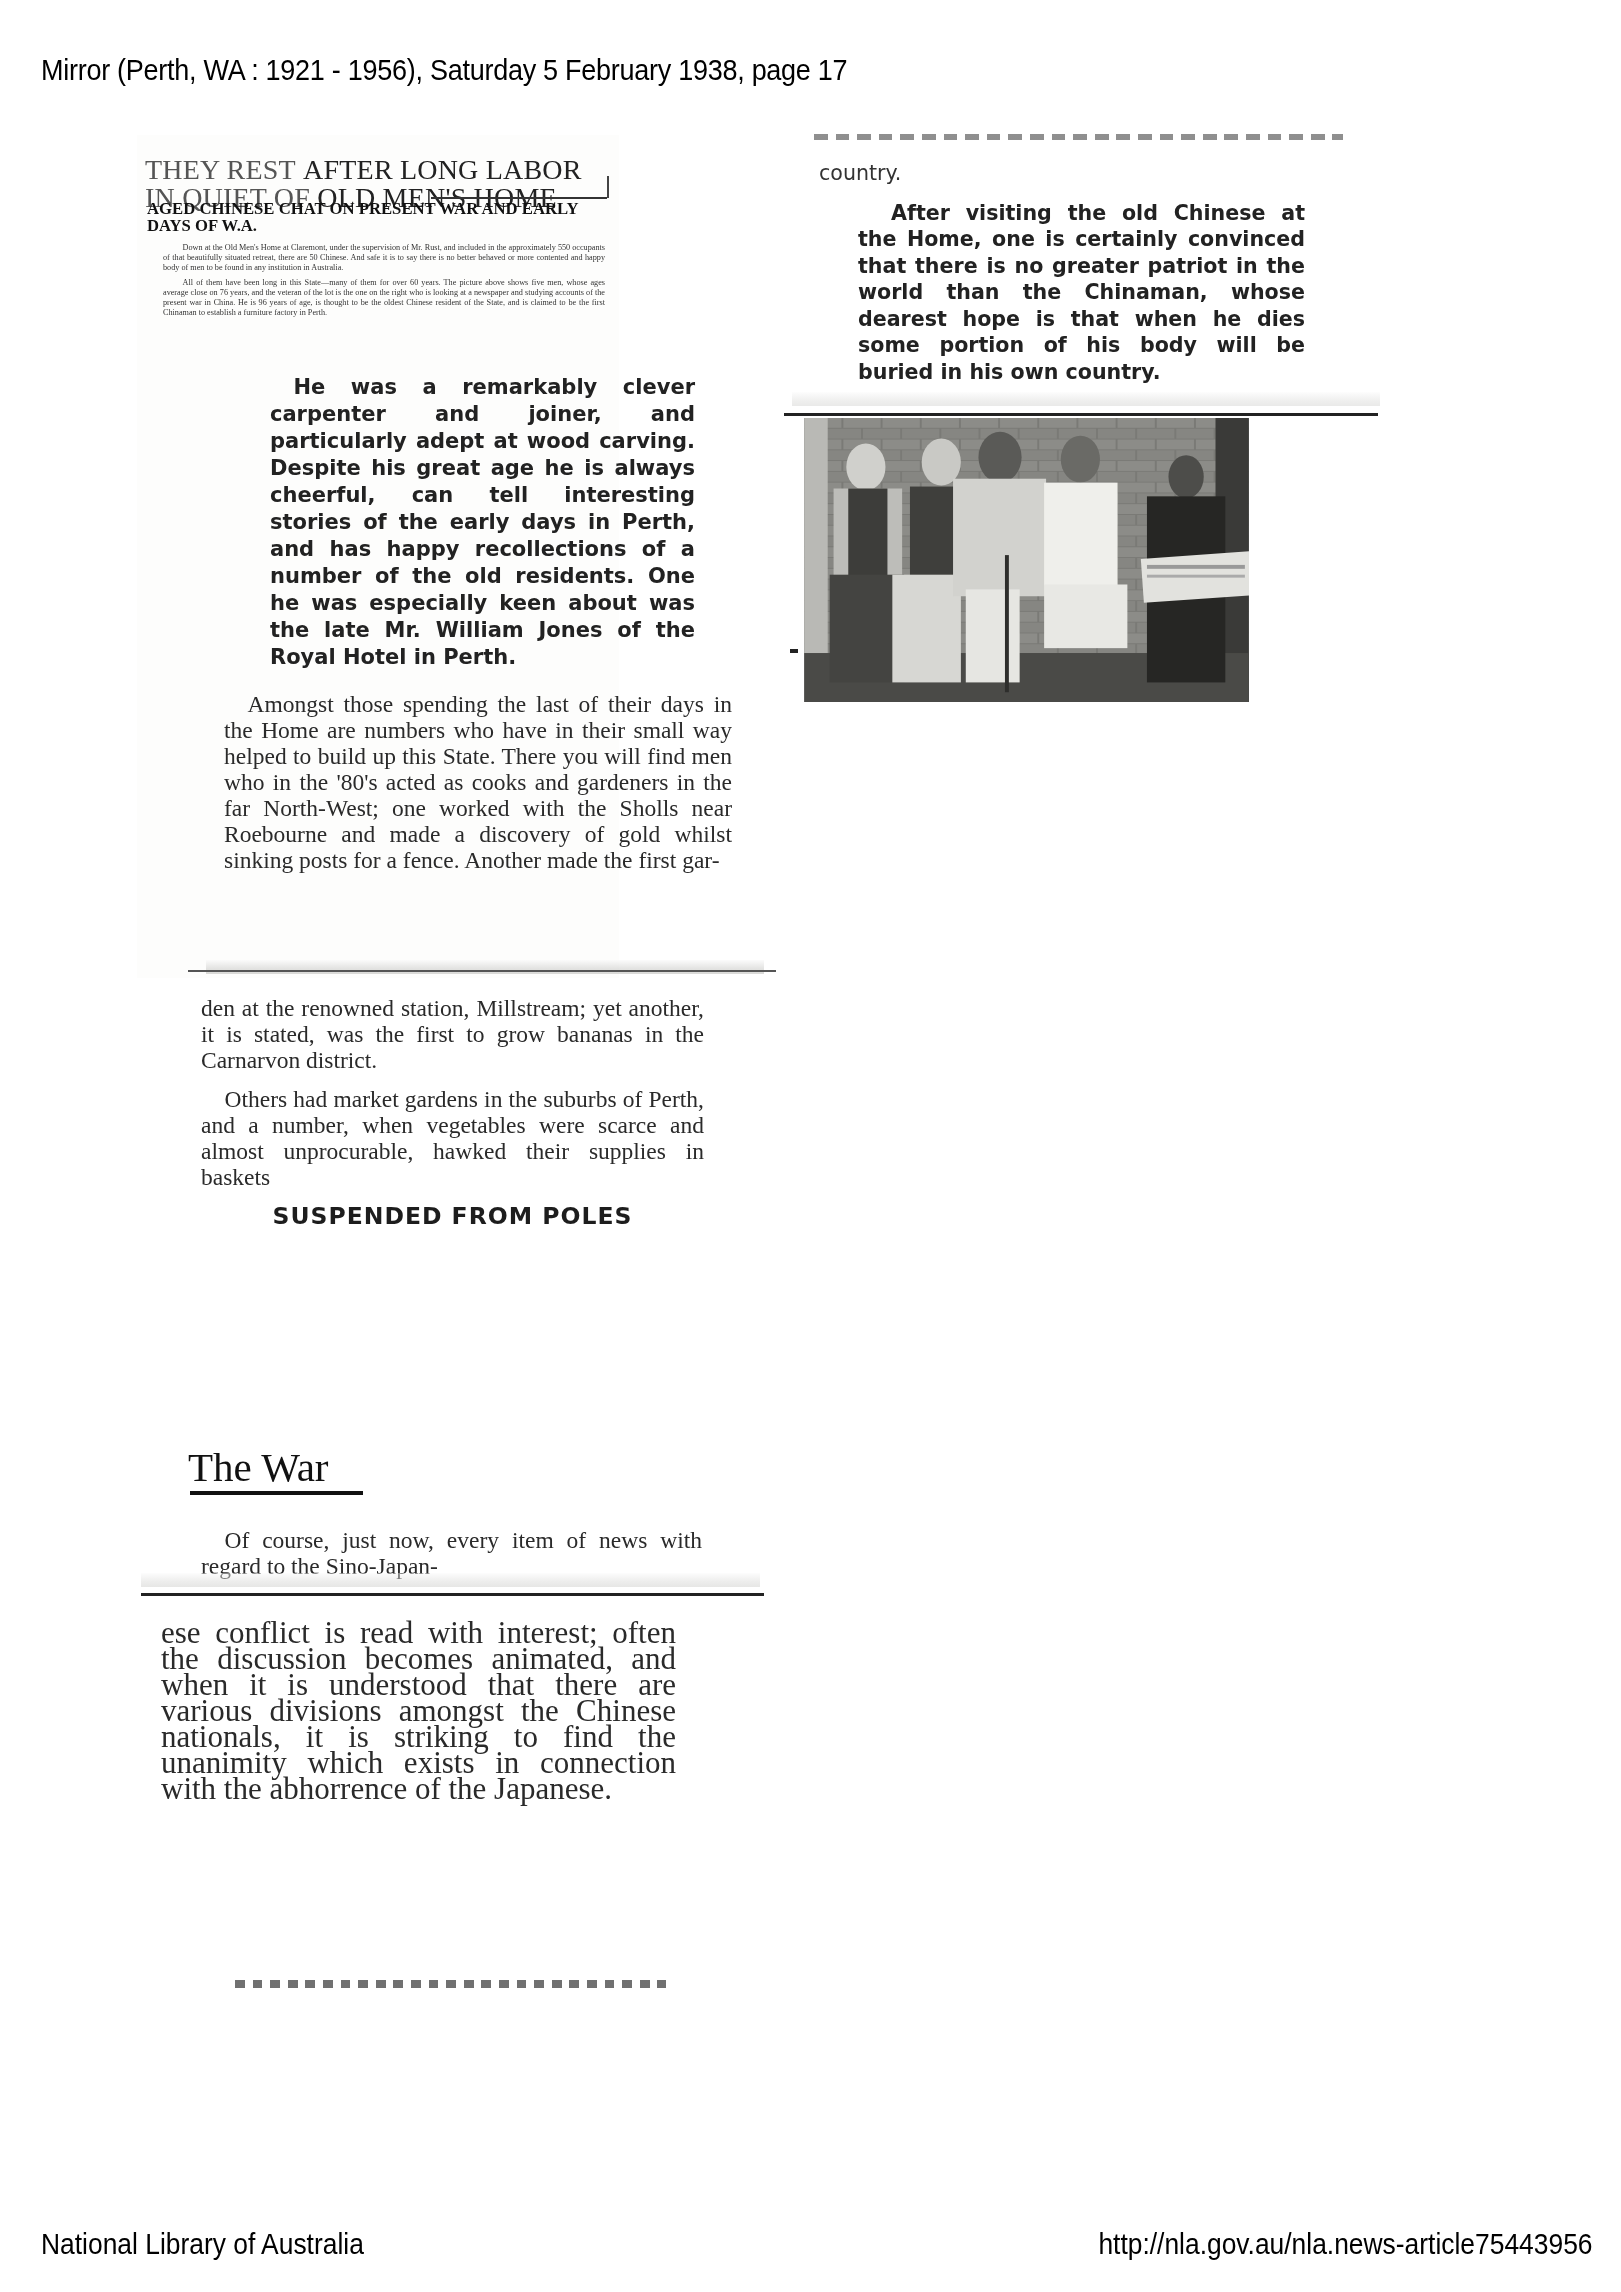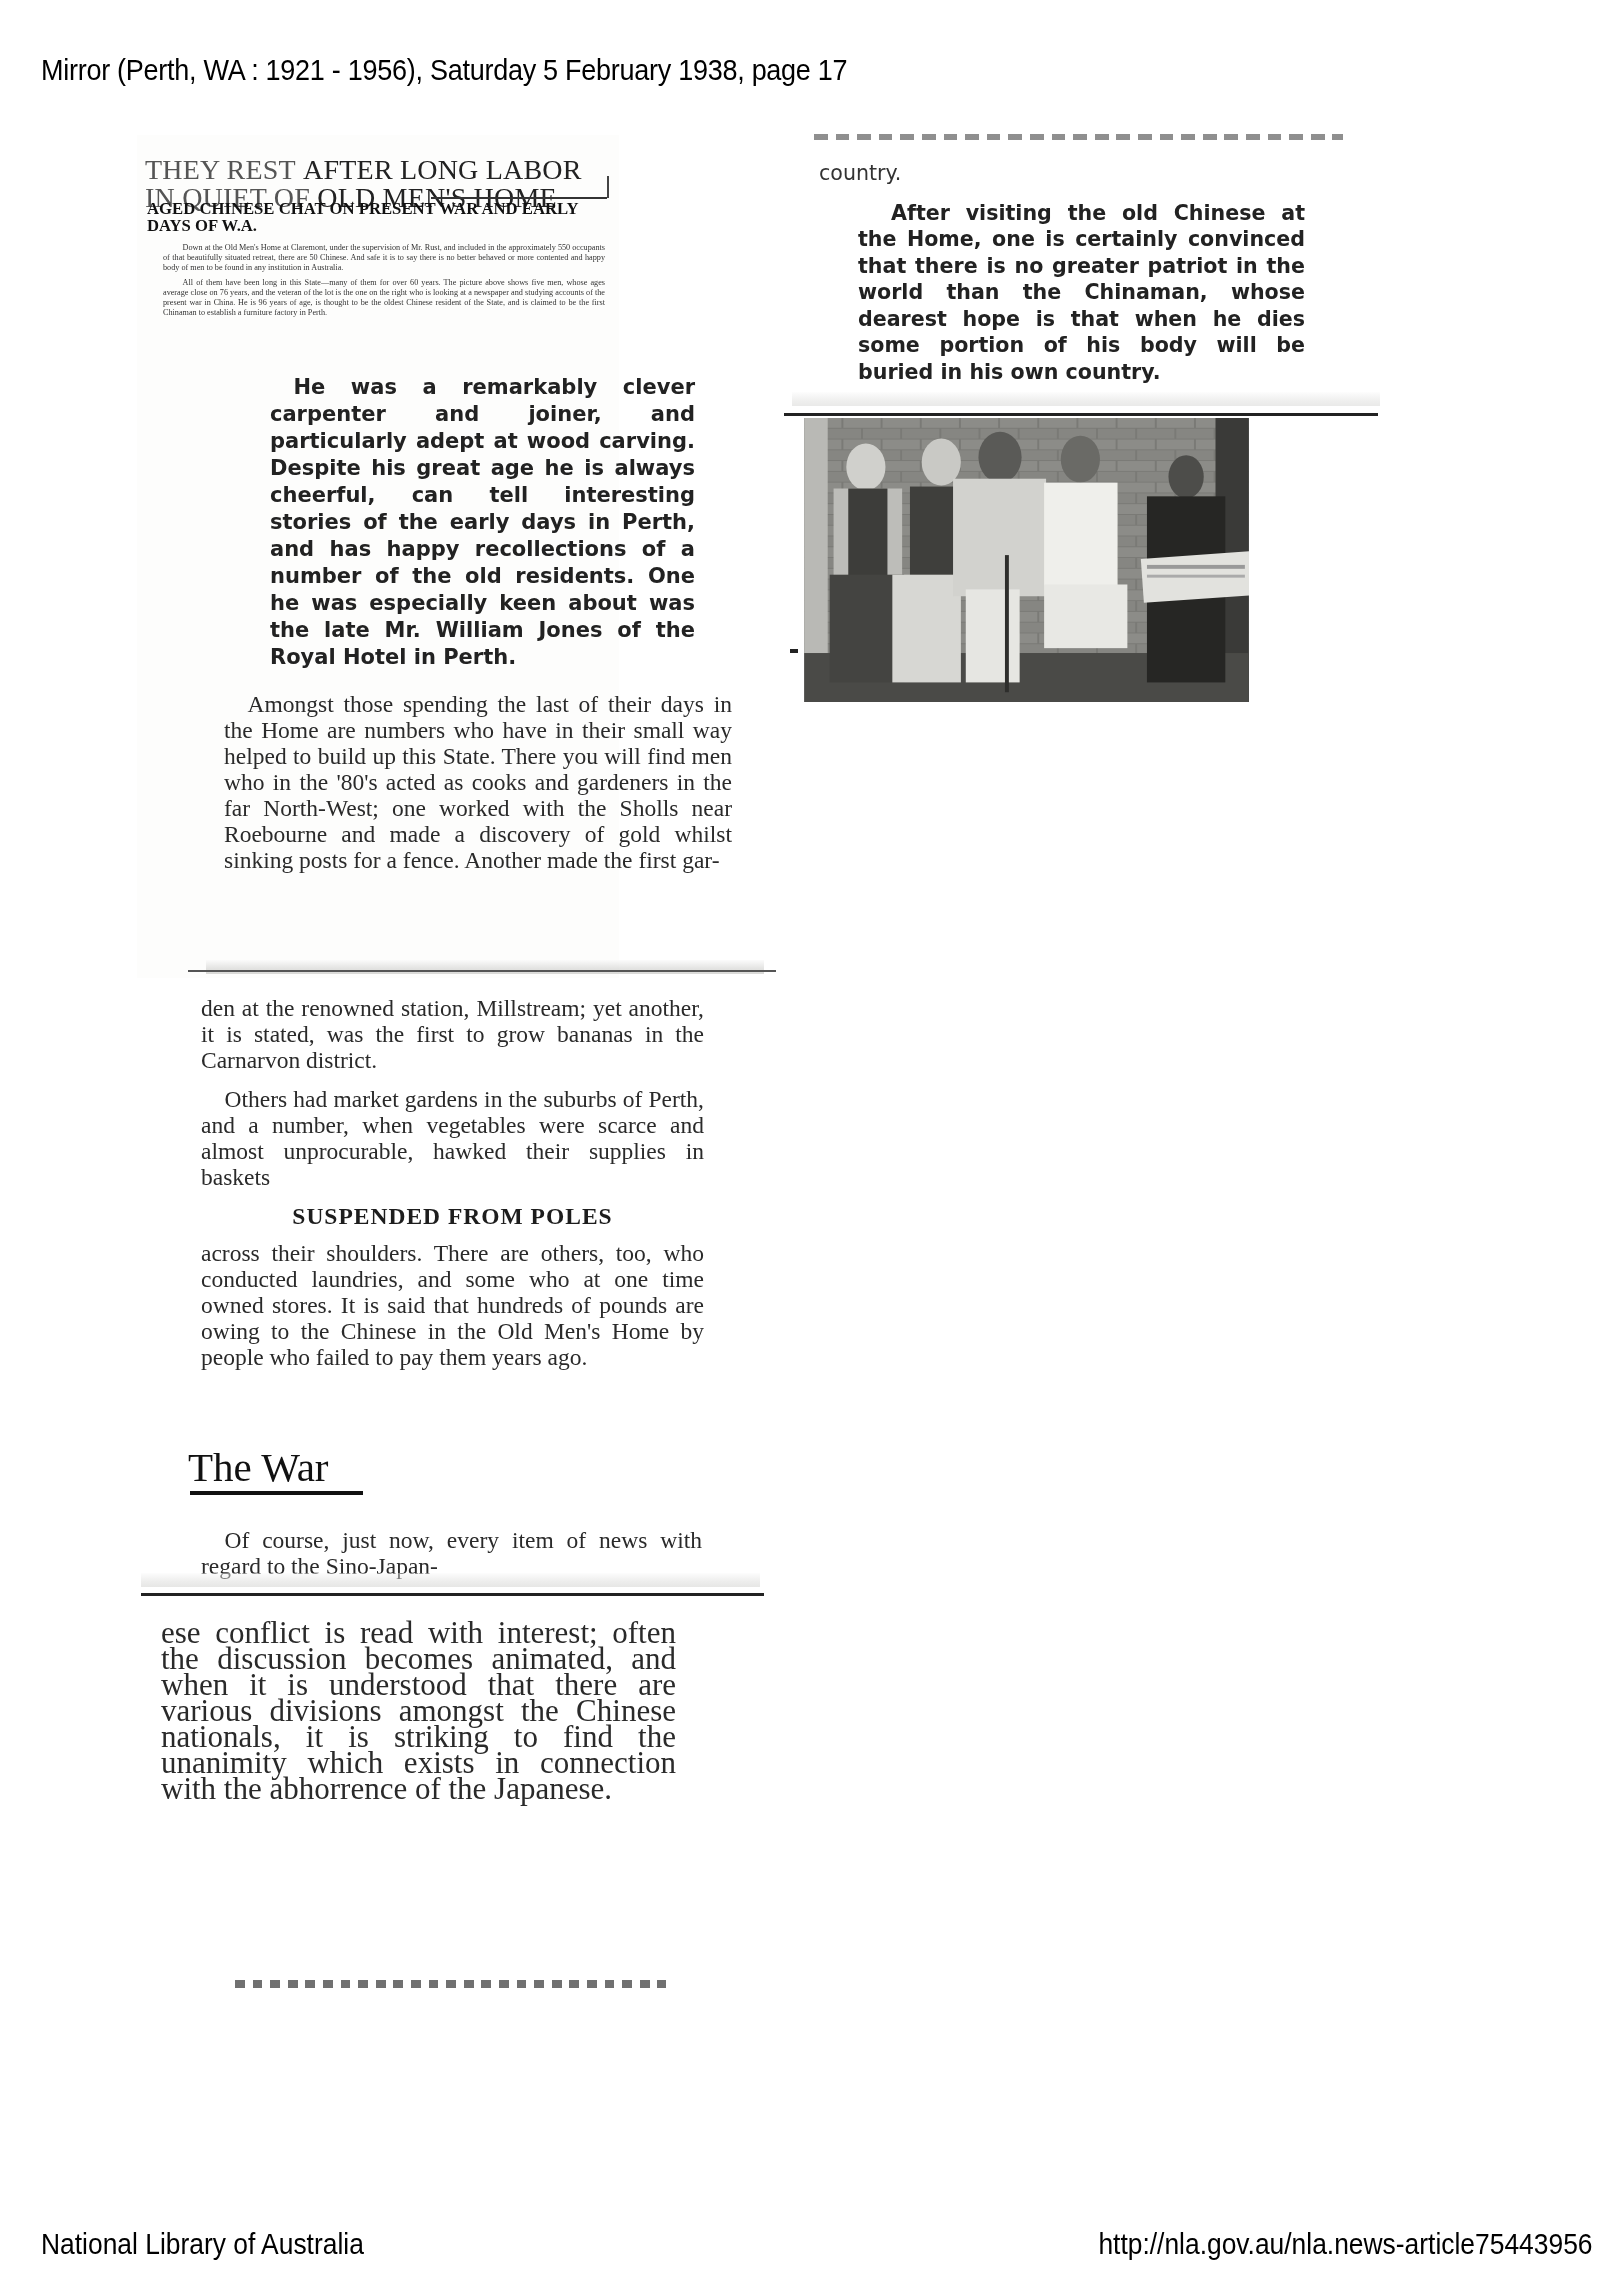--- a/index.html
+++ b/index.html
@@ -65,22 +65,21 @@
 
 <div class="col serif-body" style="left:211px; top:678px; width:534px; font-size:23.5px; line-height:26px;">
   <p class="indent">Amongst those spending the last of their days in the Home are numbers who have in their small way helped to build up this State. There you will find men who in the '80's acted as cooks and gardeners in the far North-West; one worked with the Sholls near Roebourne and made a discovery of gold whilst sinking posts for a fence. Another made the first gar-</p>
 </div>
 
 <div class="rule" style="left:188px; top:970px; width:588px; height:2px; background:#555;"></div>
 
 <div class="col serif-body" style="left:188px; top:982px; width:529px; font-size:23.5px; line-height:26px;">
   <p>den at the renowned station, Millstream; yet another, it is stated, was the first to grow bananas in the Carnarvon district.</p>
   <p class="indent">Others had market gardens in the suburbs of Perth, and a number, when vegetables were scarce and almost unprocurable, hawked their supplies in baskets</p>
-  <p class="subheading" style="margin:8px 0 -2px 0;font-family:Liberation Serif, serif;">SUSPENDED FROM POLES</p>
-  <p>across their shoulders. There are others, too, who conducted laundries, and some who at one time owned stores. It is said that hundreds of pounds are owing to the Chinese in the Old Men's Home by people who failed to pay them years ago.</p>
+  <p class="subheading" style="margin:8px 0 -2px 0;">SUSPENDED FROM POLES</p>
 </div>
 
 <div class="war-heading">The War</div>
 <div class="war-underline"></div>
 
 <div class="col serif-body" style="left:188px; top:1514px; width:527px; font-size:23.5px; line-height:26px;">
   <p class="indent">Of course, just now, every item of news with regard to the Sino-Japan-</p>
 </div>
 
 <div class="clip-shade" style="left:141px; top:1573px; width:619px; opacity:0.45;"></div>

